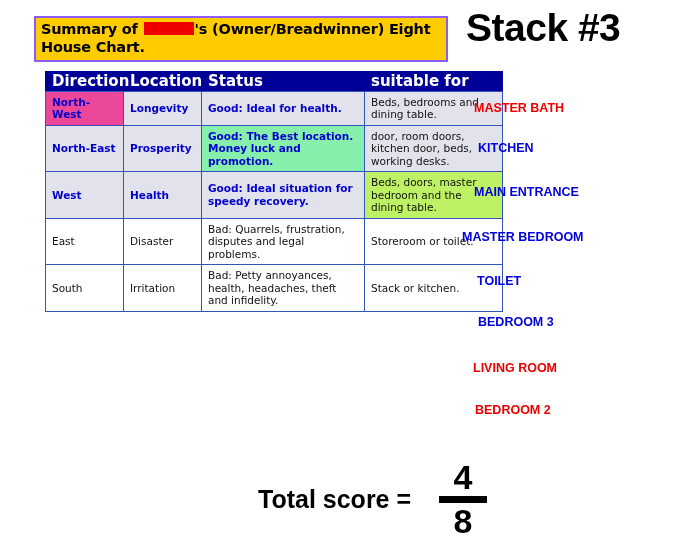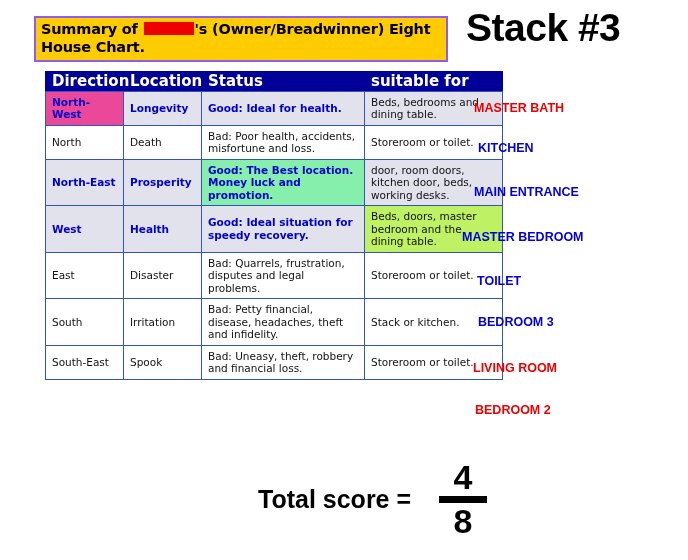--- a/index.html
+++ b/index.html
@@ -171,26 +171,20 @@
       <th class="col-suitable" style="background: rgb(0, 0, 153);">suitable for</th>
     </tr>
   </thead>
   <tbody>
     <tr class="row-high">
       <td style="background: #ec4899; color: rgb(0, 0, 204);">North-West</td>
       <td style="background: rgb(226, 226, 236); color: rgb(0, 0, 204);">Longevity</td>
       <td style="background: rgb(226, 226, 236); color: rgb(0, 0, 204);">Good: Ideal for health.</td>
       <td class="cell-suitable" style="background: rgb(226, 226, 236);">Beds, bedrooms and dining table.</td>
     </tr>
-    <tr class="row-plain">
-      <td>North</td>
-      <td>Death</td>
-      <td>Bad: Poor health, accidents, misfortune and loss.</td>
-      <td class="cell-suitable">Storeroom or toilet.</td>
-    </tr>
     <tr class="row-high">
       <td style="background: rgb(226, 226, 236); color: rgb(0, 0, 204);">North-East</td>
       <td style="background: rgb(226, 226, 236); color: rgb(0, 0, 204);">Prosperity</td>
       <td style="background: #86efac; color: rgb(0, 0, 204);">Good: The Best location. Money luck and promotion.</td>
       <td class="cell-suitable" style="background: rgb(226, 226, 236);">door, room doors, kitchen door, beds, working desks.</td>
     </tr>
     <tr class="row-high">
       <td style="background: rgb(226, 226, 236); color: rgb(0, 0, 204);">West</td>
       <td style="background: rgb(226, 226, 236); color: rgb(0, 0, 204);">Health</td>
       <td style="background: rgb(226, 226, 236); color: rgb(0, 0, 204);">Good: Ideal situation for speedy recovery.</td>
@@ -198,28 +192,22 @@
     </tr>
     <tr class="row-plain">
       <td>East</td>
       <td>Disaster</td>
       <td>Bad: Quarrels, frustration, disputes and legal problems.</td>
       <td class="cell-suitable">Storeroom or toilet.</td>
     </tr>
     <tr class="row-plain">
       <td>South</td>
       <td>Irritation</td>
-      <td>Bad: Petty financial, disease, headaches, theft and infidelity.</td>
+      <td>Bad: Petty annoyances, health, headaches, theft and infidelity.</td>
       <td class="cell-suitable">Stack or kitchen.</td>
-    </tr>
-    <tr class="row-plain">
-      <td>South-East</td>
-      <td>Spook</td>
-      <td>Bad: Uneasy, theft, robbery and financial loss.</td>
-      <td class="cell-suitable">Storeroom or toilet.</td>
     </tr>
   </tbody>
 </table>
 
 <div id="room-labels">
   <div class="room-label" style="color: rgb(238, 0, 0); top: 30px; left: 12px;">MASTER BATH</div>
   <div class="room-label" style="color: rgb(0, 0, 221); top: 70px; left: 16px;">KITCHEN</div>
   <div class="room-label" style="color: rgb(0, 0, 221); top: 114px; left: 12px;">MAIN ENTRANCE</div>
   <div class="room-label" style="color: rgb(0, 0, 221); top: 159px; left: 0;">MASTER BEDROOM</div>
   <div class="room-label" style="color: rgb(0, 0, 221); top: 203px; left: 15px;">TOILET</div>

